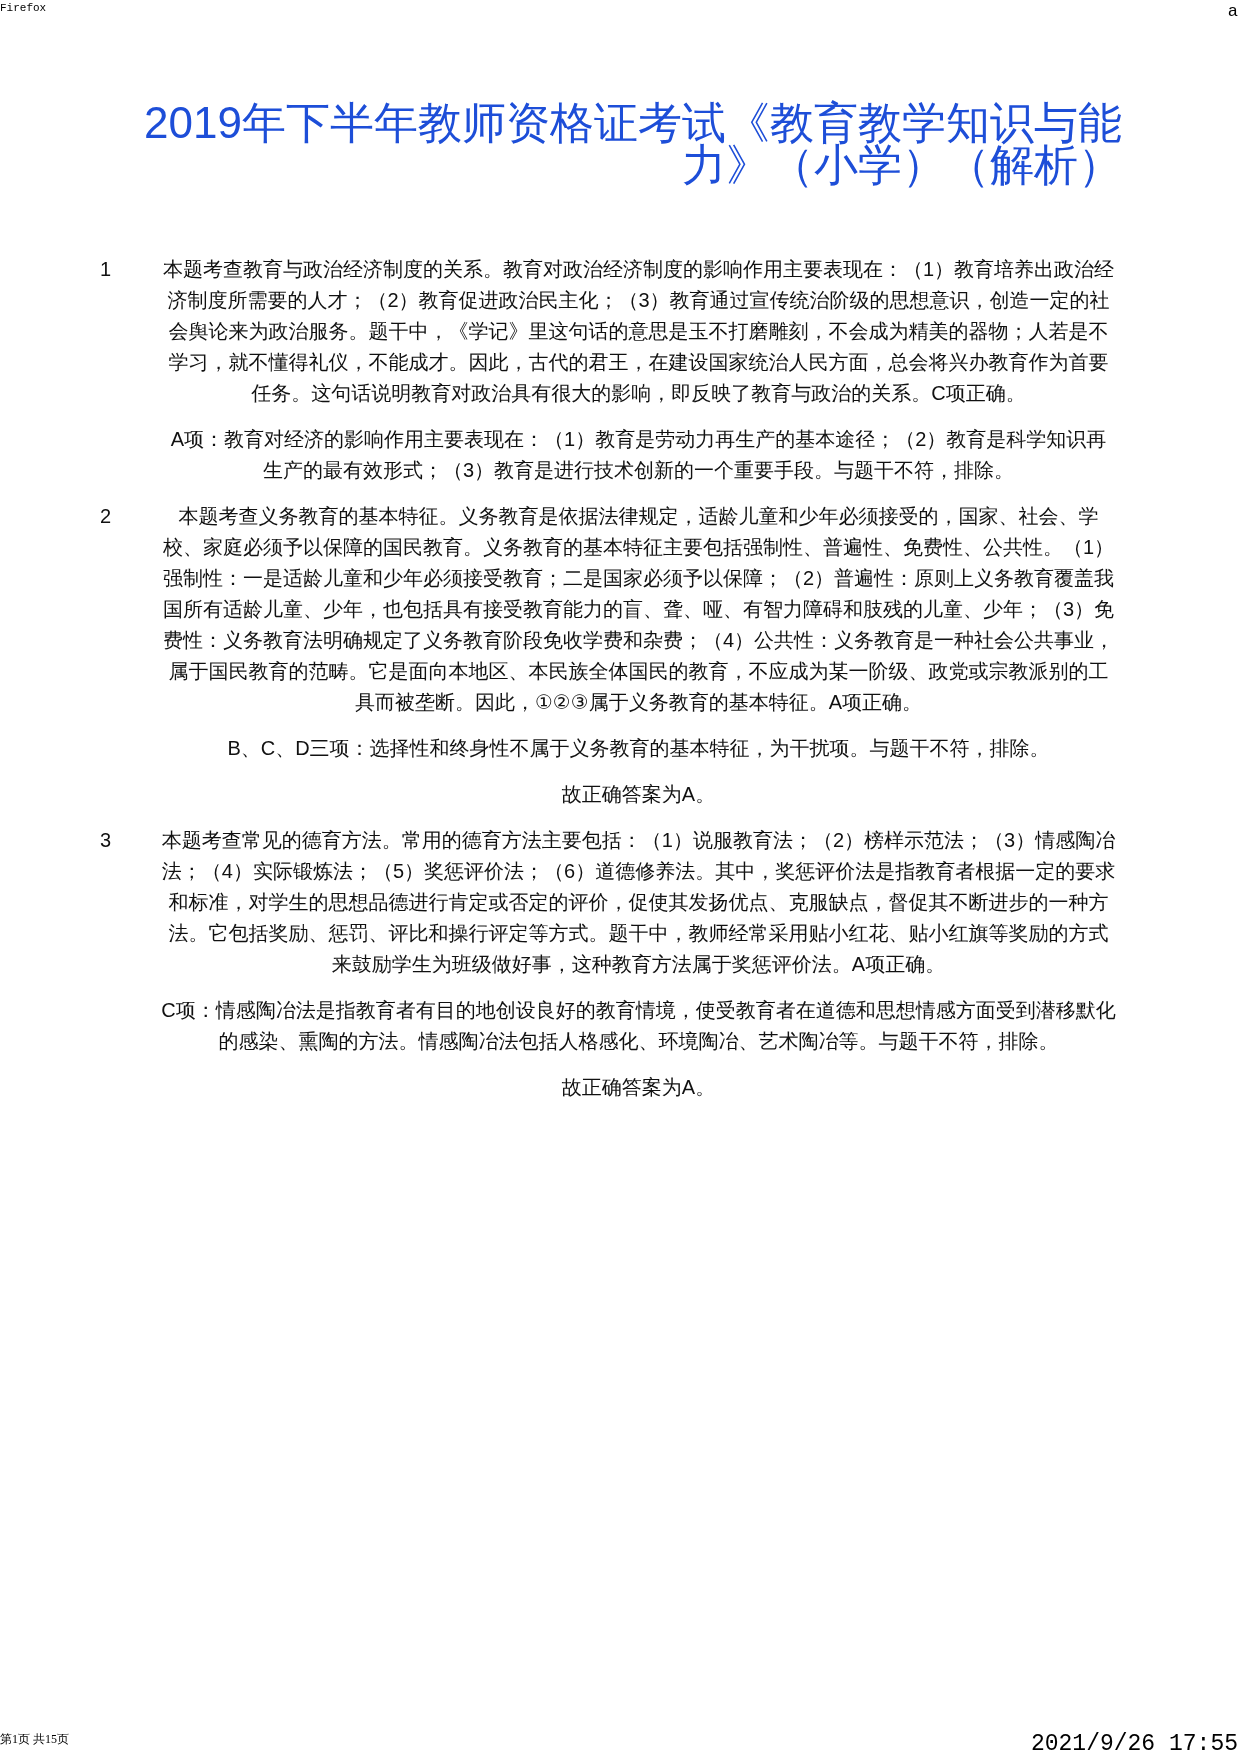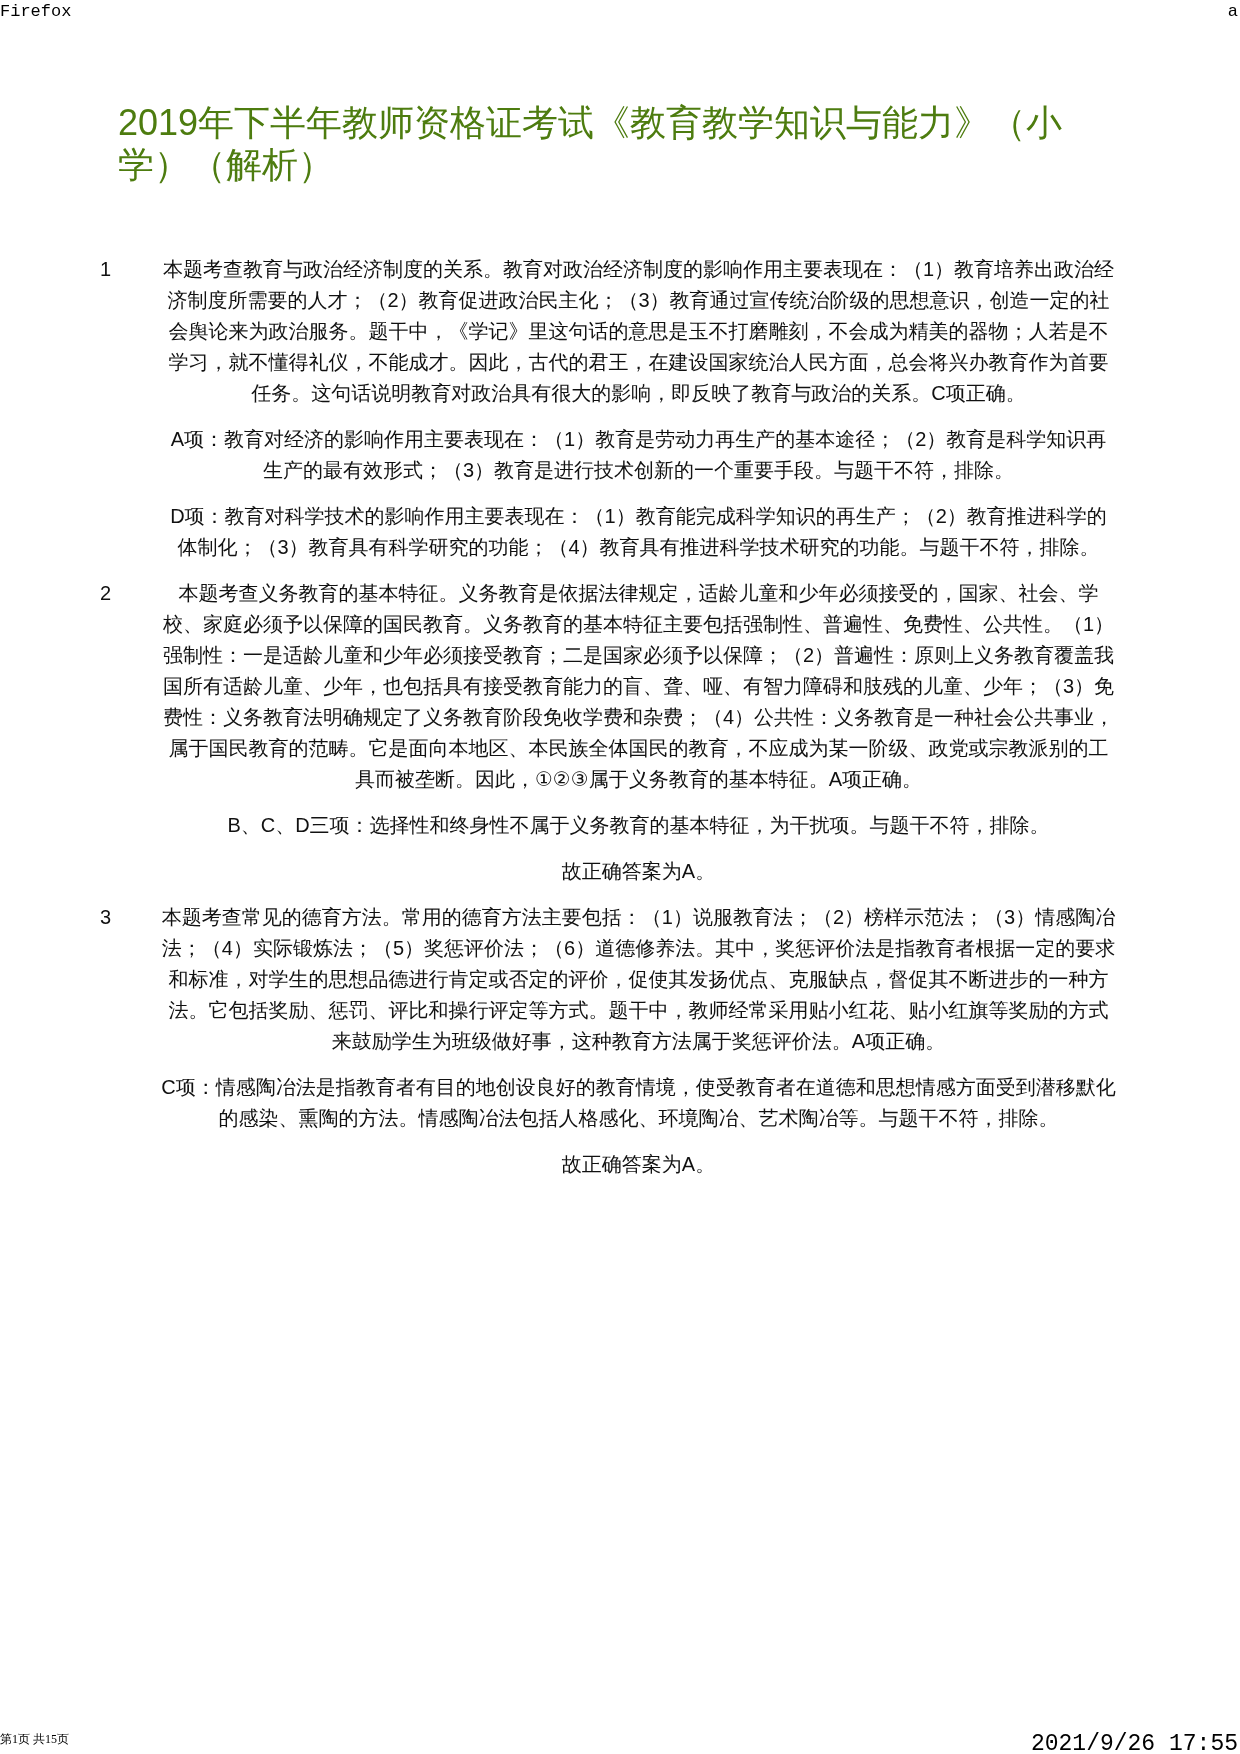--- a/index.html
+++ b/index.html
@@ -13,21 +13,21 @@
     position: relative;
     overflow: hidden;
     color: #111111;
     font-family: "Liberation Sans", "DejaVu Sans", sans-serif;
   }
   .print-header-left {
     position: absolute;
     left: 0;
     top: 2px;
     font-family: "Liberation Mono", "DejaVu Sans Mono", monospace;
-    font-size: 17px;
+    font-size: 11px;
     color: #000;
   }
   .print-header-right {
     position: absolute;
     right: 2px;
     top: 2px;
     font-family: "Liberation Mono", "DejaVu Sans Mono", monospace;
     font-size: 17px;
     color: #000;
   }
@@ -45,24 +45,24 @@
     top: 1731px;
     font-family: "Liberation Mono", "DejaVu Sans Mono", monospace;
     font-size: 23px;
     color: #000;
   }
   .doc-title {
     position: absolute;
     left: 118px;
     width: 1004px;
     top: 102px;
-    text-align: left;
-    font-size: 36px;
+    text-align: right;
+    font-size: 44px;
     line-height: 42px;
-    color: #4d7c0f;
+    color: #1d4ed8;
     font-weight: normal;
     margin: 0;
   }
   .questions {
     position: absolute;
     left: 0;
     top: 254px;
     width: 1240px;
   }
   .question {
@@ -92,21 +92,20 @@
 <div class="print-header-right">a</div>
 
 <h1 class="doc-title">2019年下半年教师资格证考试《教育教学知识与能力》（小学）（解析）</h1>
 
 <div class="questions">
 
   <div class="question">
     <div class="q-num">1</div>
     <p class="para">本题考查教育与政治经济制度的关系。教育对政治经济制度的影响作用主要表现在：（1）教育培养出政治经济制度所需要的人才；（2）教育促进政治民主化；（3）教育通过宣传统治阶级的思想意识，创造一定的社会舆论来为政治服务。题干中，《学记》里这句话的意思是玉不打磨雕刻，不会成为精美的器物；人若是不学习，就不懂得礼仪，不能成才。因此，古代的君王，在建设国家统治人民方面，总会将兴办教育作为首要任务。这句话说明教育对政治具有很大的影响，即反映了教育与政治的关系。C项正确。</p>
     <p class="para">A项：教育对经济的影响作用主要表现在：（1）教育是劳动力再生产的基本途径；（2）教育是科学知识再生产的最有效形式；（3）教育是进行技术创新的一个重要手段。与题干不符，排除。</p>
-    <p class="para">D项：教育对科学技术的影响作用主要表现在：（1）教育能完成科学知识的再生产；（2）教育推进科学的体制化；（3）教育具有科学研究的功能；（4）教育具有推进科学技术研究的功能。与题干不符，排除。</p>
   </div>
 
   <div class="question">
     <div class="q-num">2</div>
     <p class="para">本题考查义务教育的基本特征。义务教育是依据法律规定，适龄儿童和少年必须接受的，国家、社会、学校、家庭必须予以保障的国民教育。义务教育的基本特征主要包括强制性、普遍性、免费性、公共性。（1）强制性：一是适龄儿童和少年必须接受教育；二是国家必须予以保障；（2）普遍性：原则上义务教育覆盖我国所有适龄儿童、少年，也包括具有接受教育能力的盲、聋、哑、有智力障碍和肢残的儿童、少年；（3）免费性：义务教育法明确规定了义务教育阶段免收学费和杂费；（4）公共性：义务教育是一种社会公共事业，属于国民教育的范畴。它是面向本地区、本民族全体国民的教育，不应成为某一阶级、政党或宗教派别的工具而被垄断。因此，①②③属于义务教育的基本特征。A项正确。</p>
     <p class="para">B、C、D三项：选择性和终身性不属于义务教育的基本特征，为干扰项。与题干不符，排除。</p>
     <p class="para">故正确答案为A。</p>
   </div>
 
   <div class="question">

